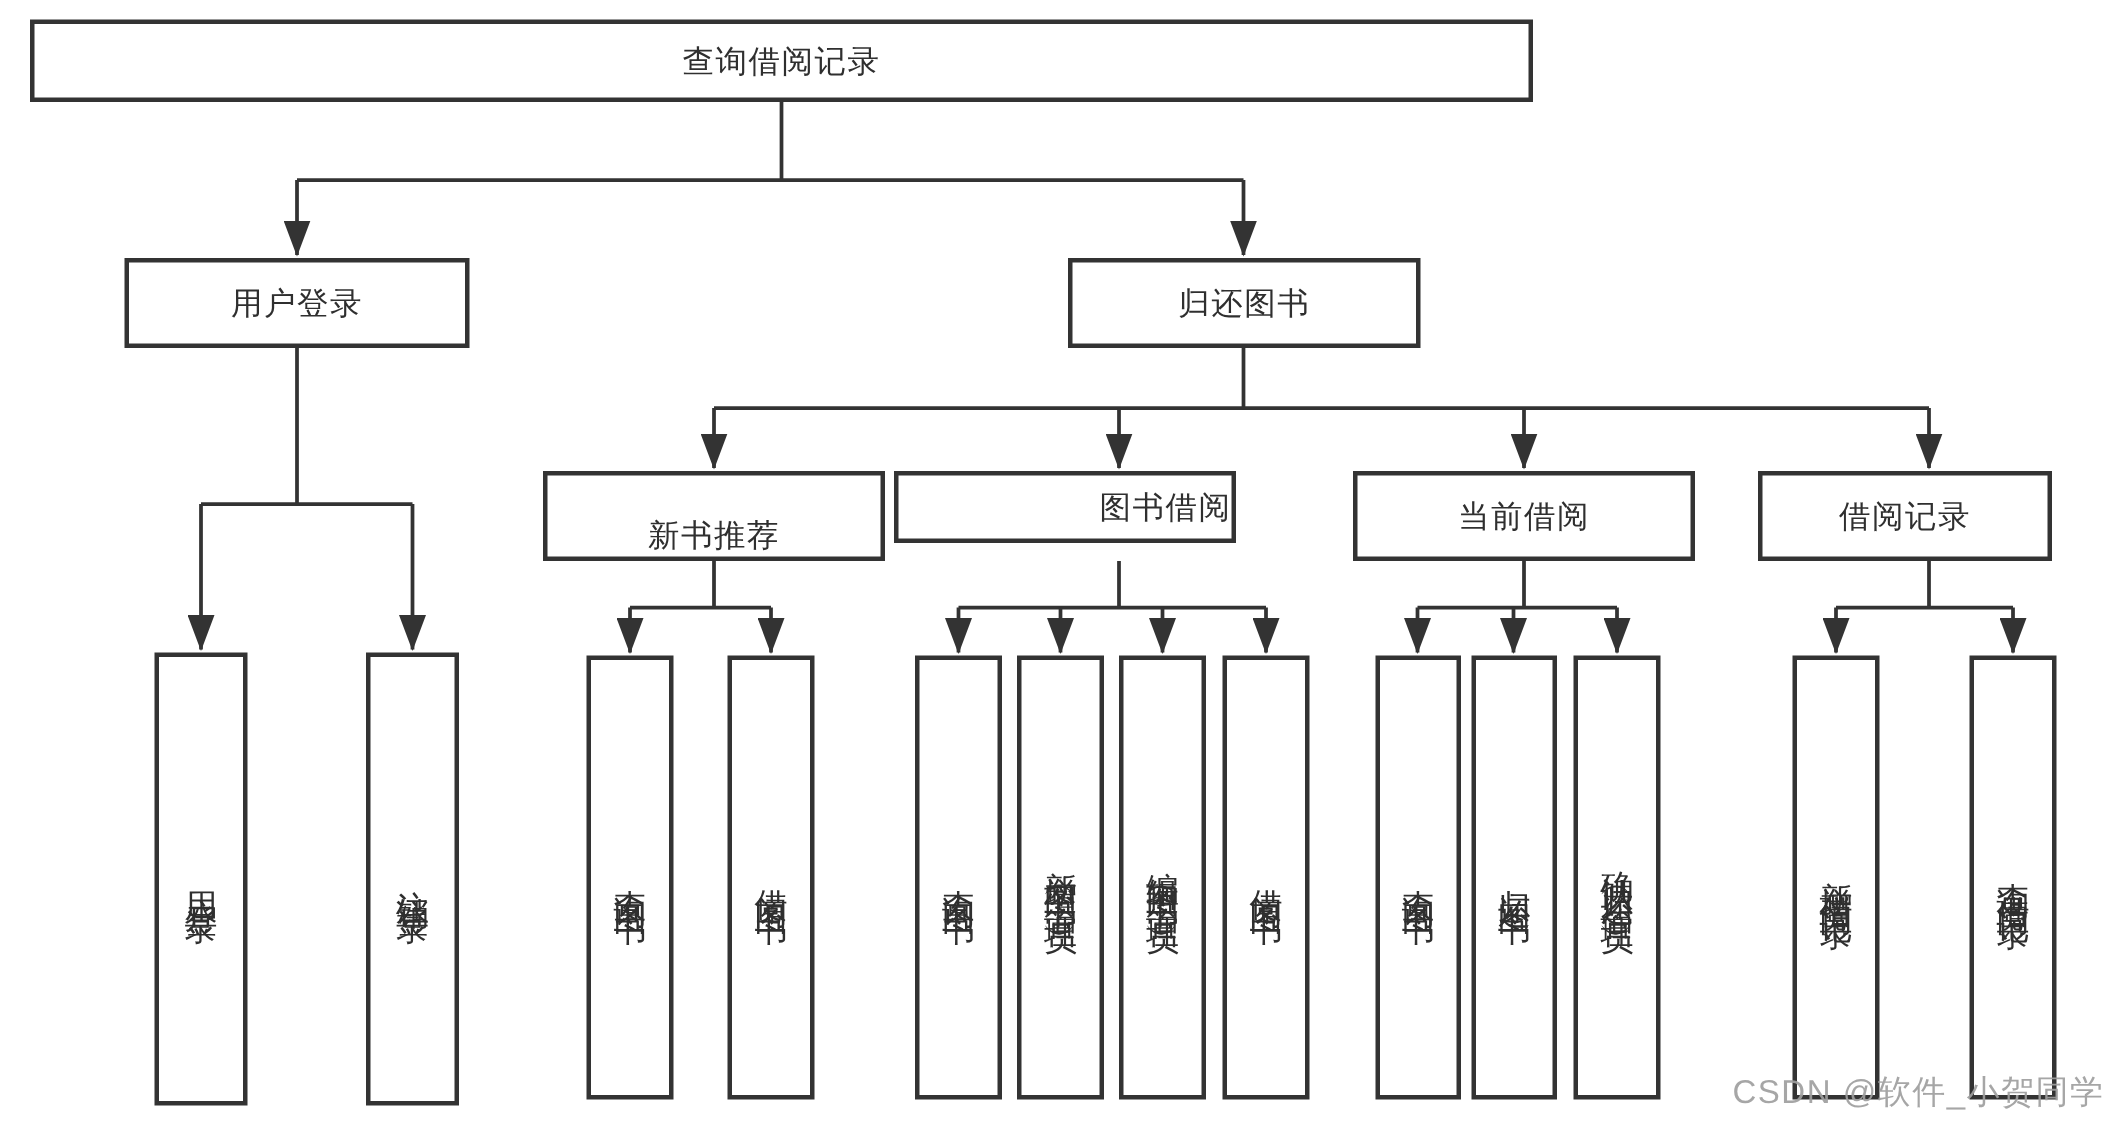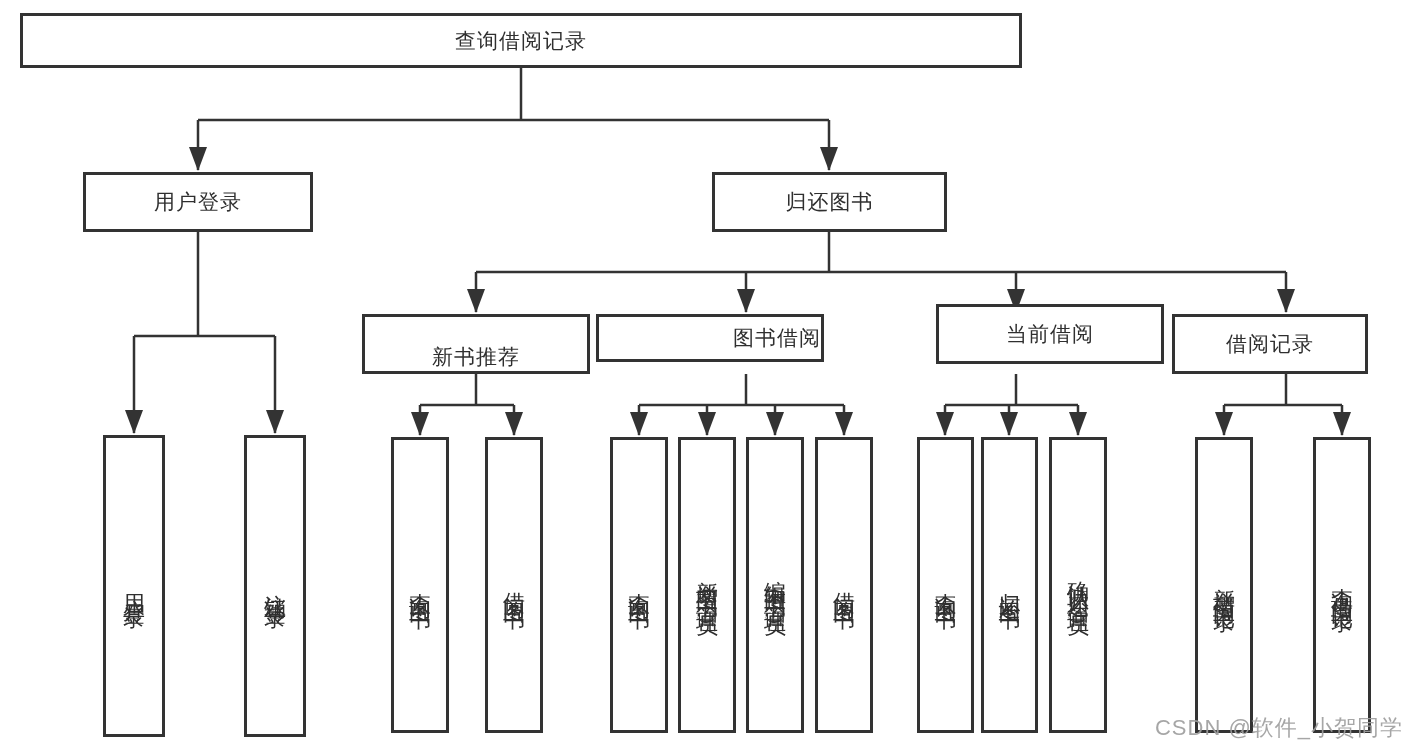--- a/index.html
+++ b/index.html
@@ -115,21 +115,21 @@
   <div class="box h" style="left:712px; top:172px; width:235px; height:60px;">
     <span>归还图书</span>
   </div>
 
   <div class="box h" style="left:362px; top:314px; width:228px; height:60px;align-items:flex-end;">
     <span>新书推荐</span>
   </div>
   <div class="box h" style="left:596px; top:314px; width:228px; height:48px;justify-content:flex-end;">
     <span>图书借阅</span>
   </div>
-  <div class="box h" style="left:902px; top:304px; width:228px; height:60px;margin-left:34px;">
+  <div class="box h" style="left:902px; top:314px; width:228px; height:60px;">
     <span>当前借阅</span>
   </div>
   <div class="box h" style="left:1172px; top:314px; width:196px; height:60px;">
     <span>借阅记录</span>
   </div>
 
   <div class="box v" style="left:103px; top:435px; width:62px; height:302px;">
     <span>用户登录</span>
   </div>
   <div class="box v" style="left:244px; top:435px; width:62px; height:302px;">

